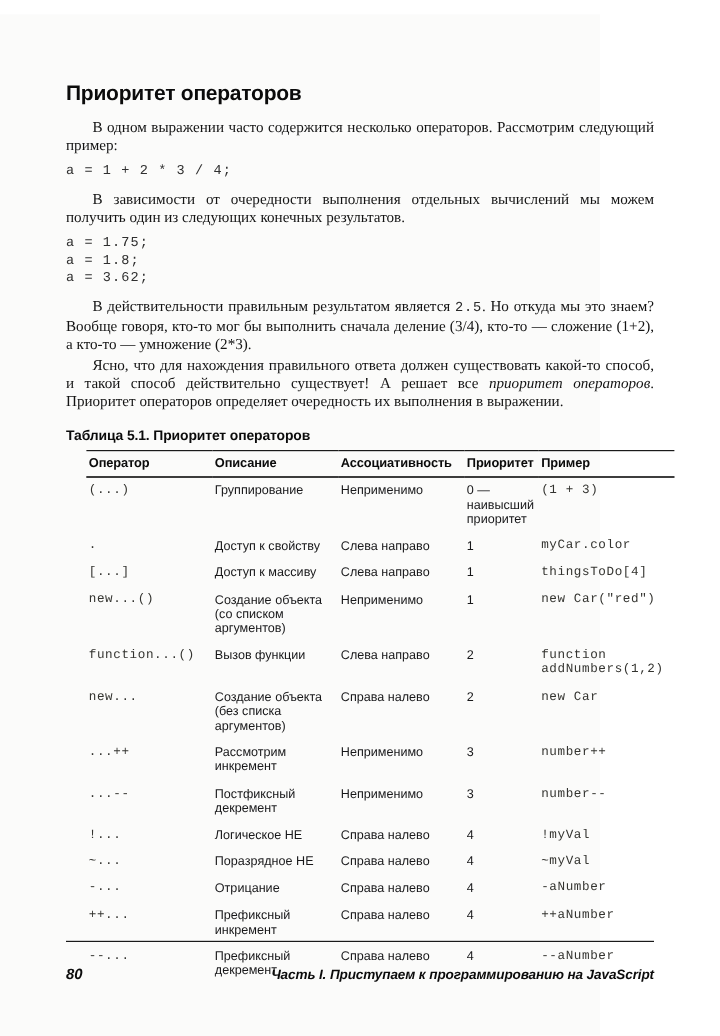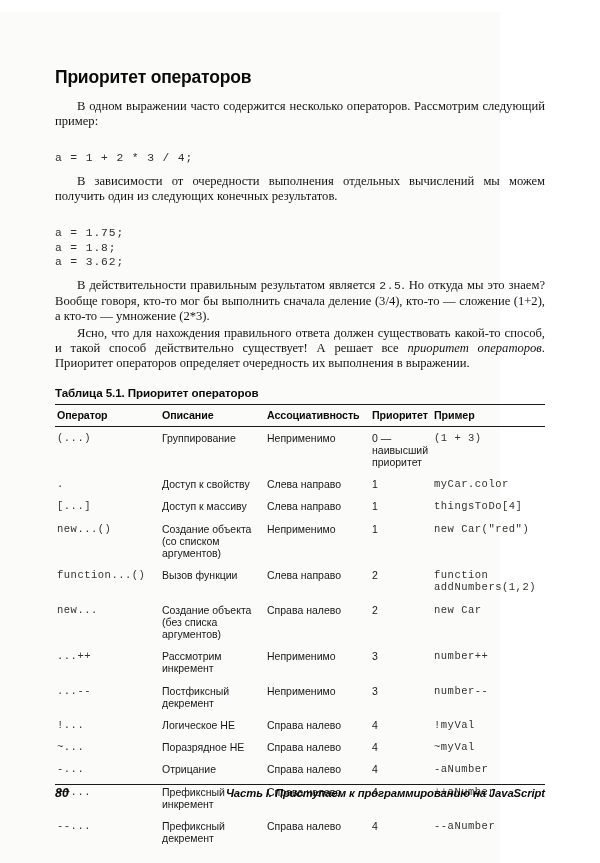--- a/index.html
+++ b/index.html
@@ -57,21 +57,21 @@
   }
   .mono-inline {
     font-family: "Liberation Mono", "DejaVu Sans Mono", monospace;
     font-size: 11.4px;
     letter-spacing: 0.6px;
     color: #2b2b2b;
   }
 
   
   .codeblock {
-    margin: 22px 0 8px 0;
+    margin: 7px 0 8px 0;
   }
   .code-line {
     font-family: "Liberation Mono", "DejaVu Sans Mono", monospace;
     font-size: 11.3px;
     letter-spacing: 0.9px;
     line-height: 14.6px;
     color: #2f2f2f;
     white-space: pre;
   }
 
@@ -83,20 +83,21 @@
     color: #0b0b0b;
     margin: 14px 0 5px 0;
     letter-spacing: -0.1px;
   }
   table.optable {
     border-collapse: collapse;
     width: 490px;
     table-layout: fixed;
     border-top: 1.6px solid #1a1a1a;
     border-bottom: none;
+    margin-left: 17px;
   }
   table.optable thead th {
     font-family: "Liberation Sans", sans-serif;
     font-weight: bold;
     font-size: 10.7px;
     color: #0b0b0b;
     text-align: left;
     padding: 4px 6px 5px 2px;
     border-bottom: 1.3px solid #1a1a1a;
     vertical-align: bottom;
@@ -133,21 +134,21 @@
   }
   td.prio { padding-left: 3px; }
 
   
   .footer {
     position: absolute;
     left: 55px;
     top: 772px;
     width: 490px;
     border-top: 1.5px solid #1a1a1a;
-    padding-top: 1px;
+    padding-top: 20px;
     display: flex;
     align-items: baseline;
     justify-content: space-between;
   }
   .folio {
     font-family: "Liberation Sans", sans-serif;
     font-weight: bold;
     font-style: italic;
     font-size: 12.4px;
     color: #0b0b0b;

